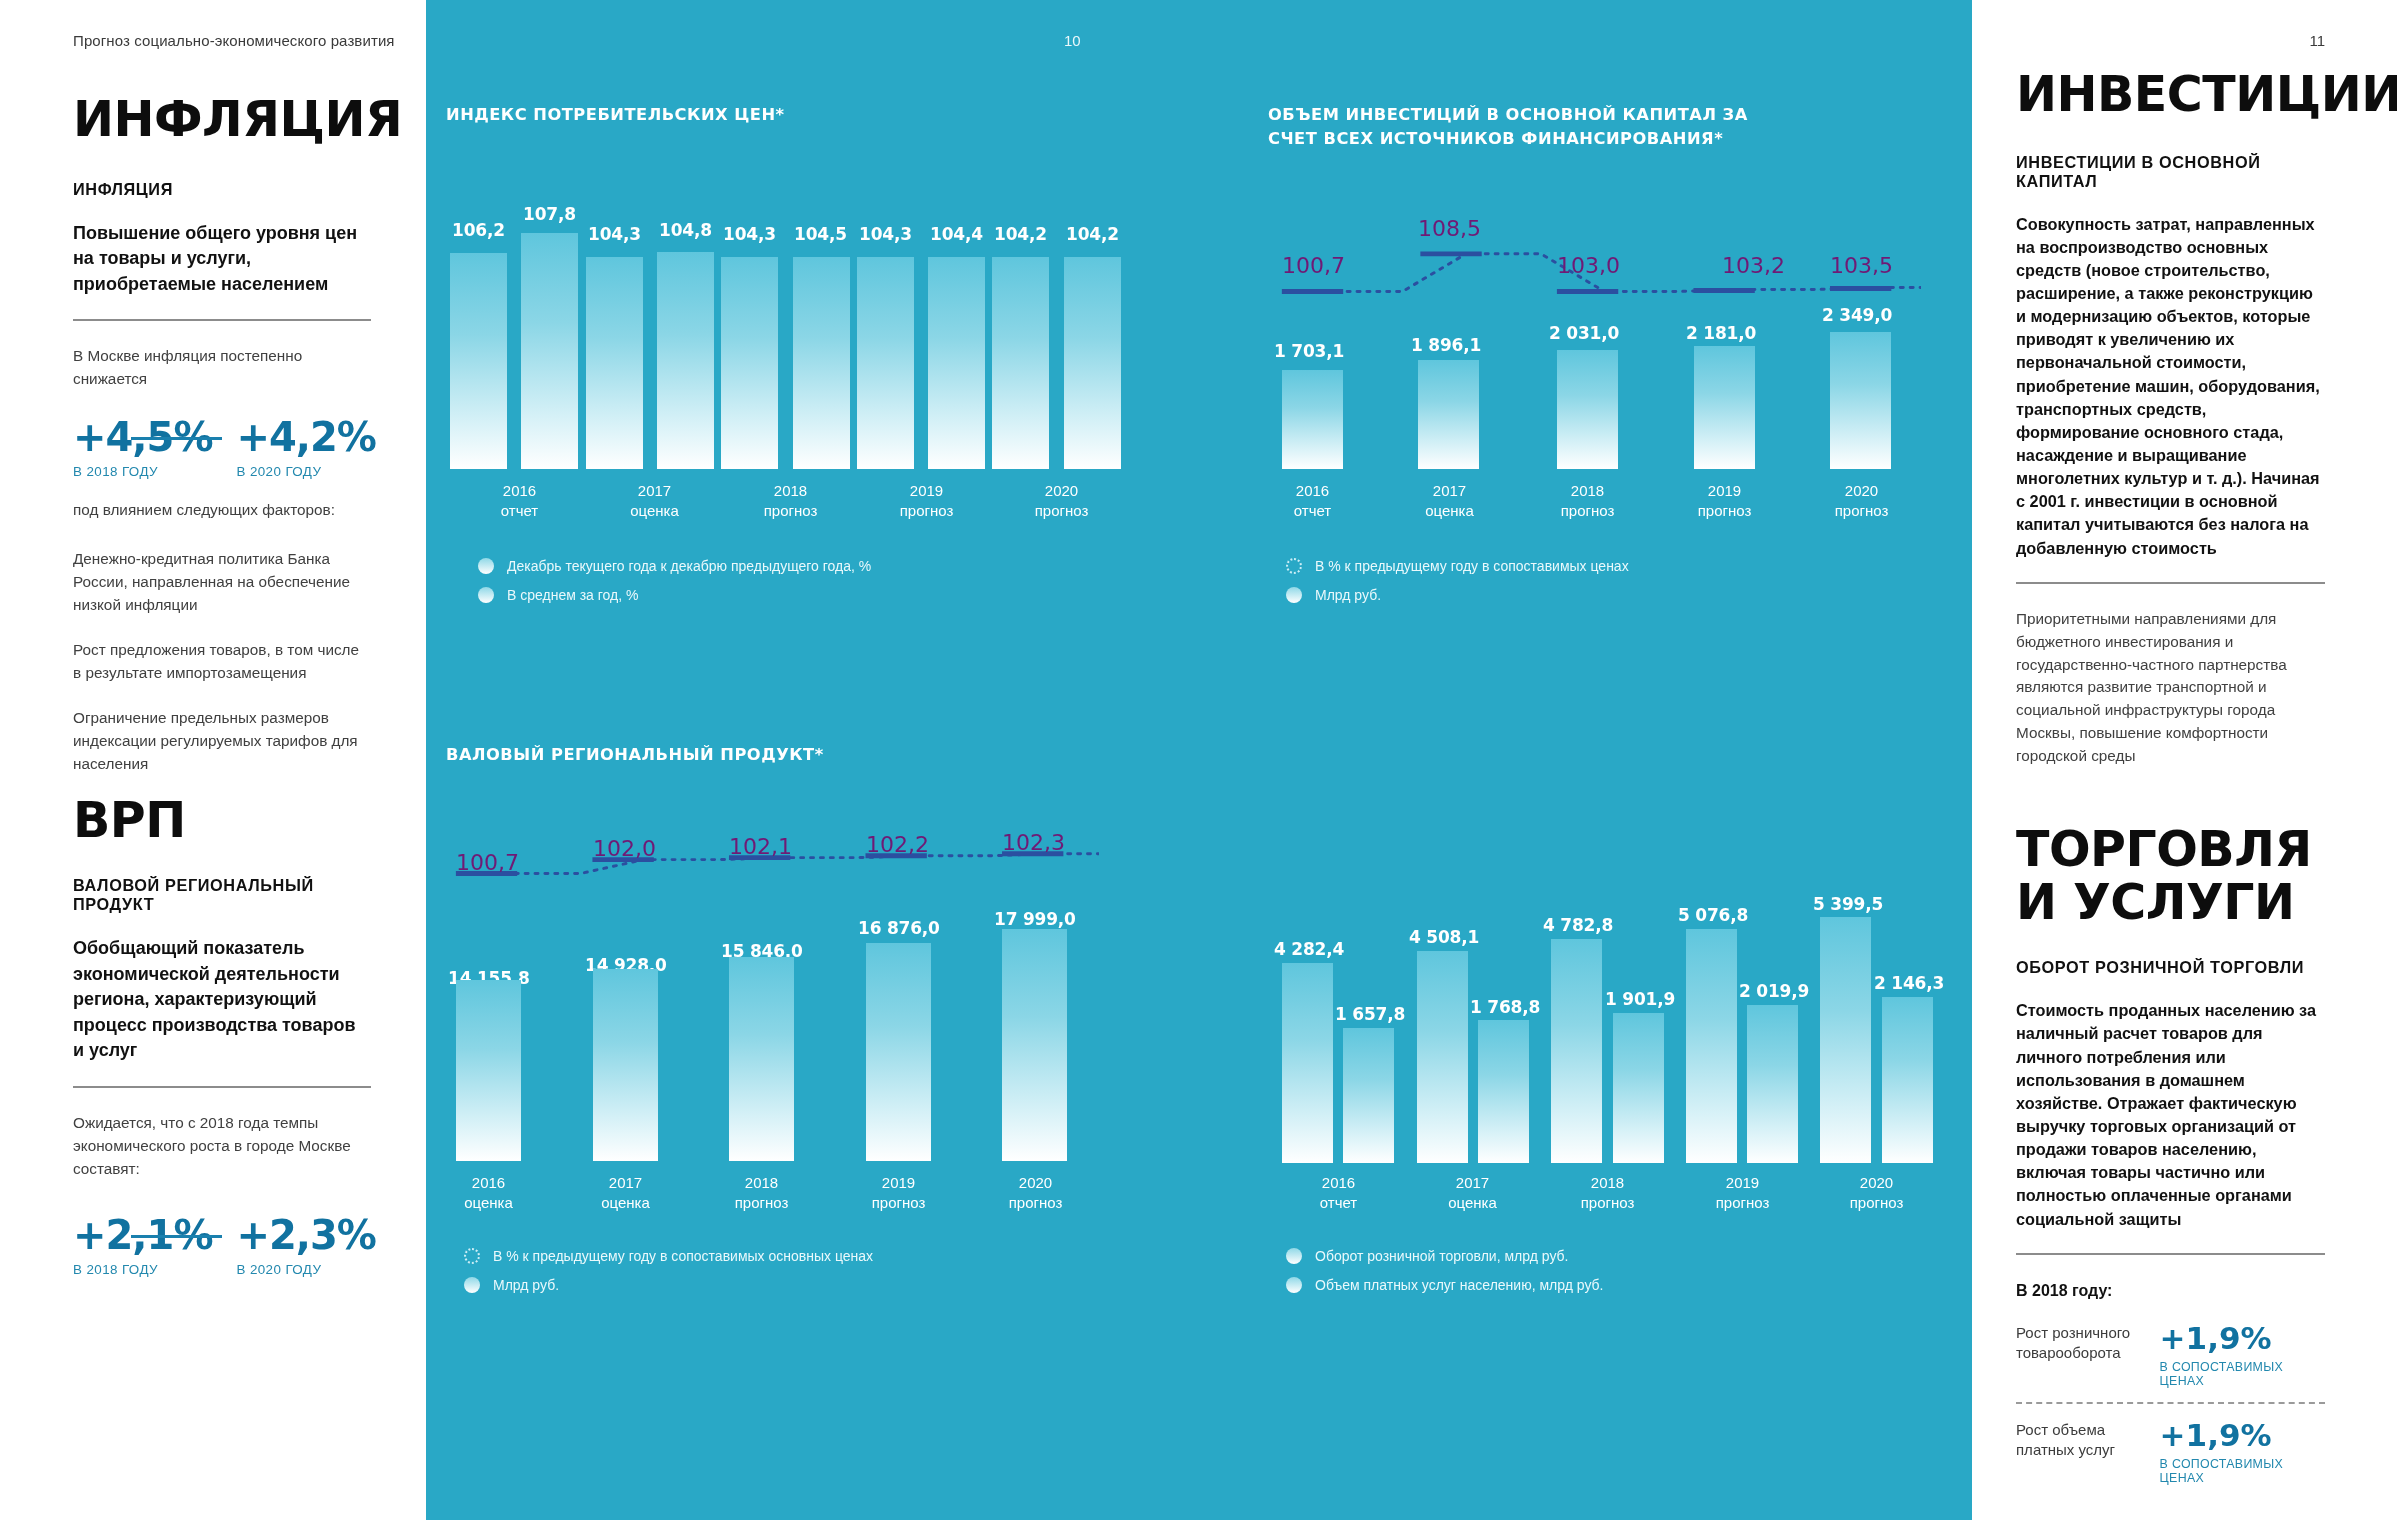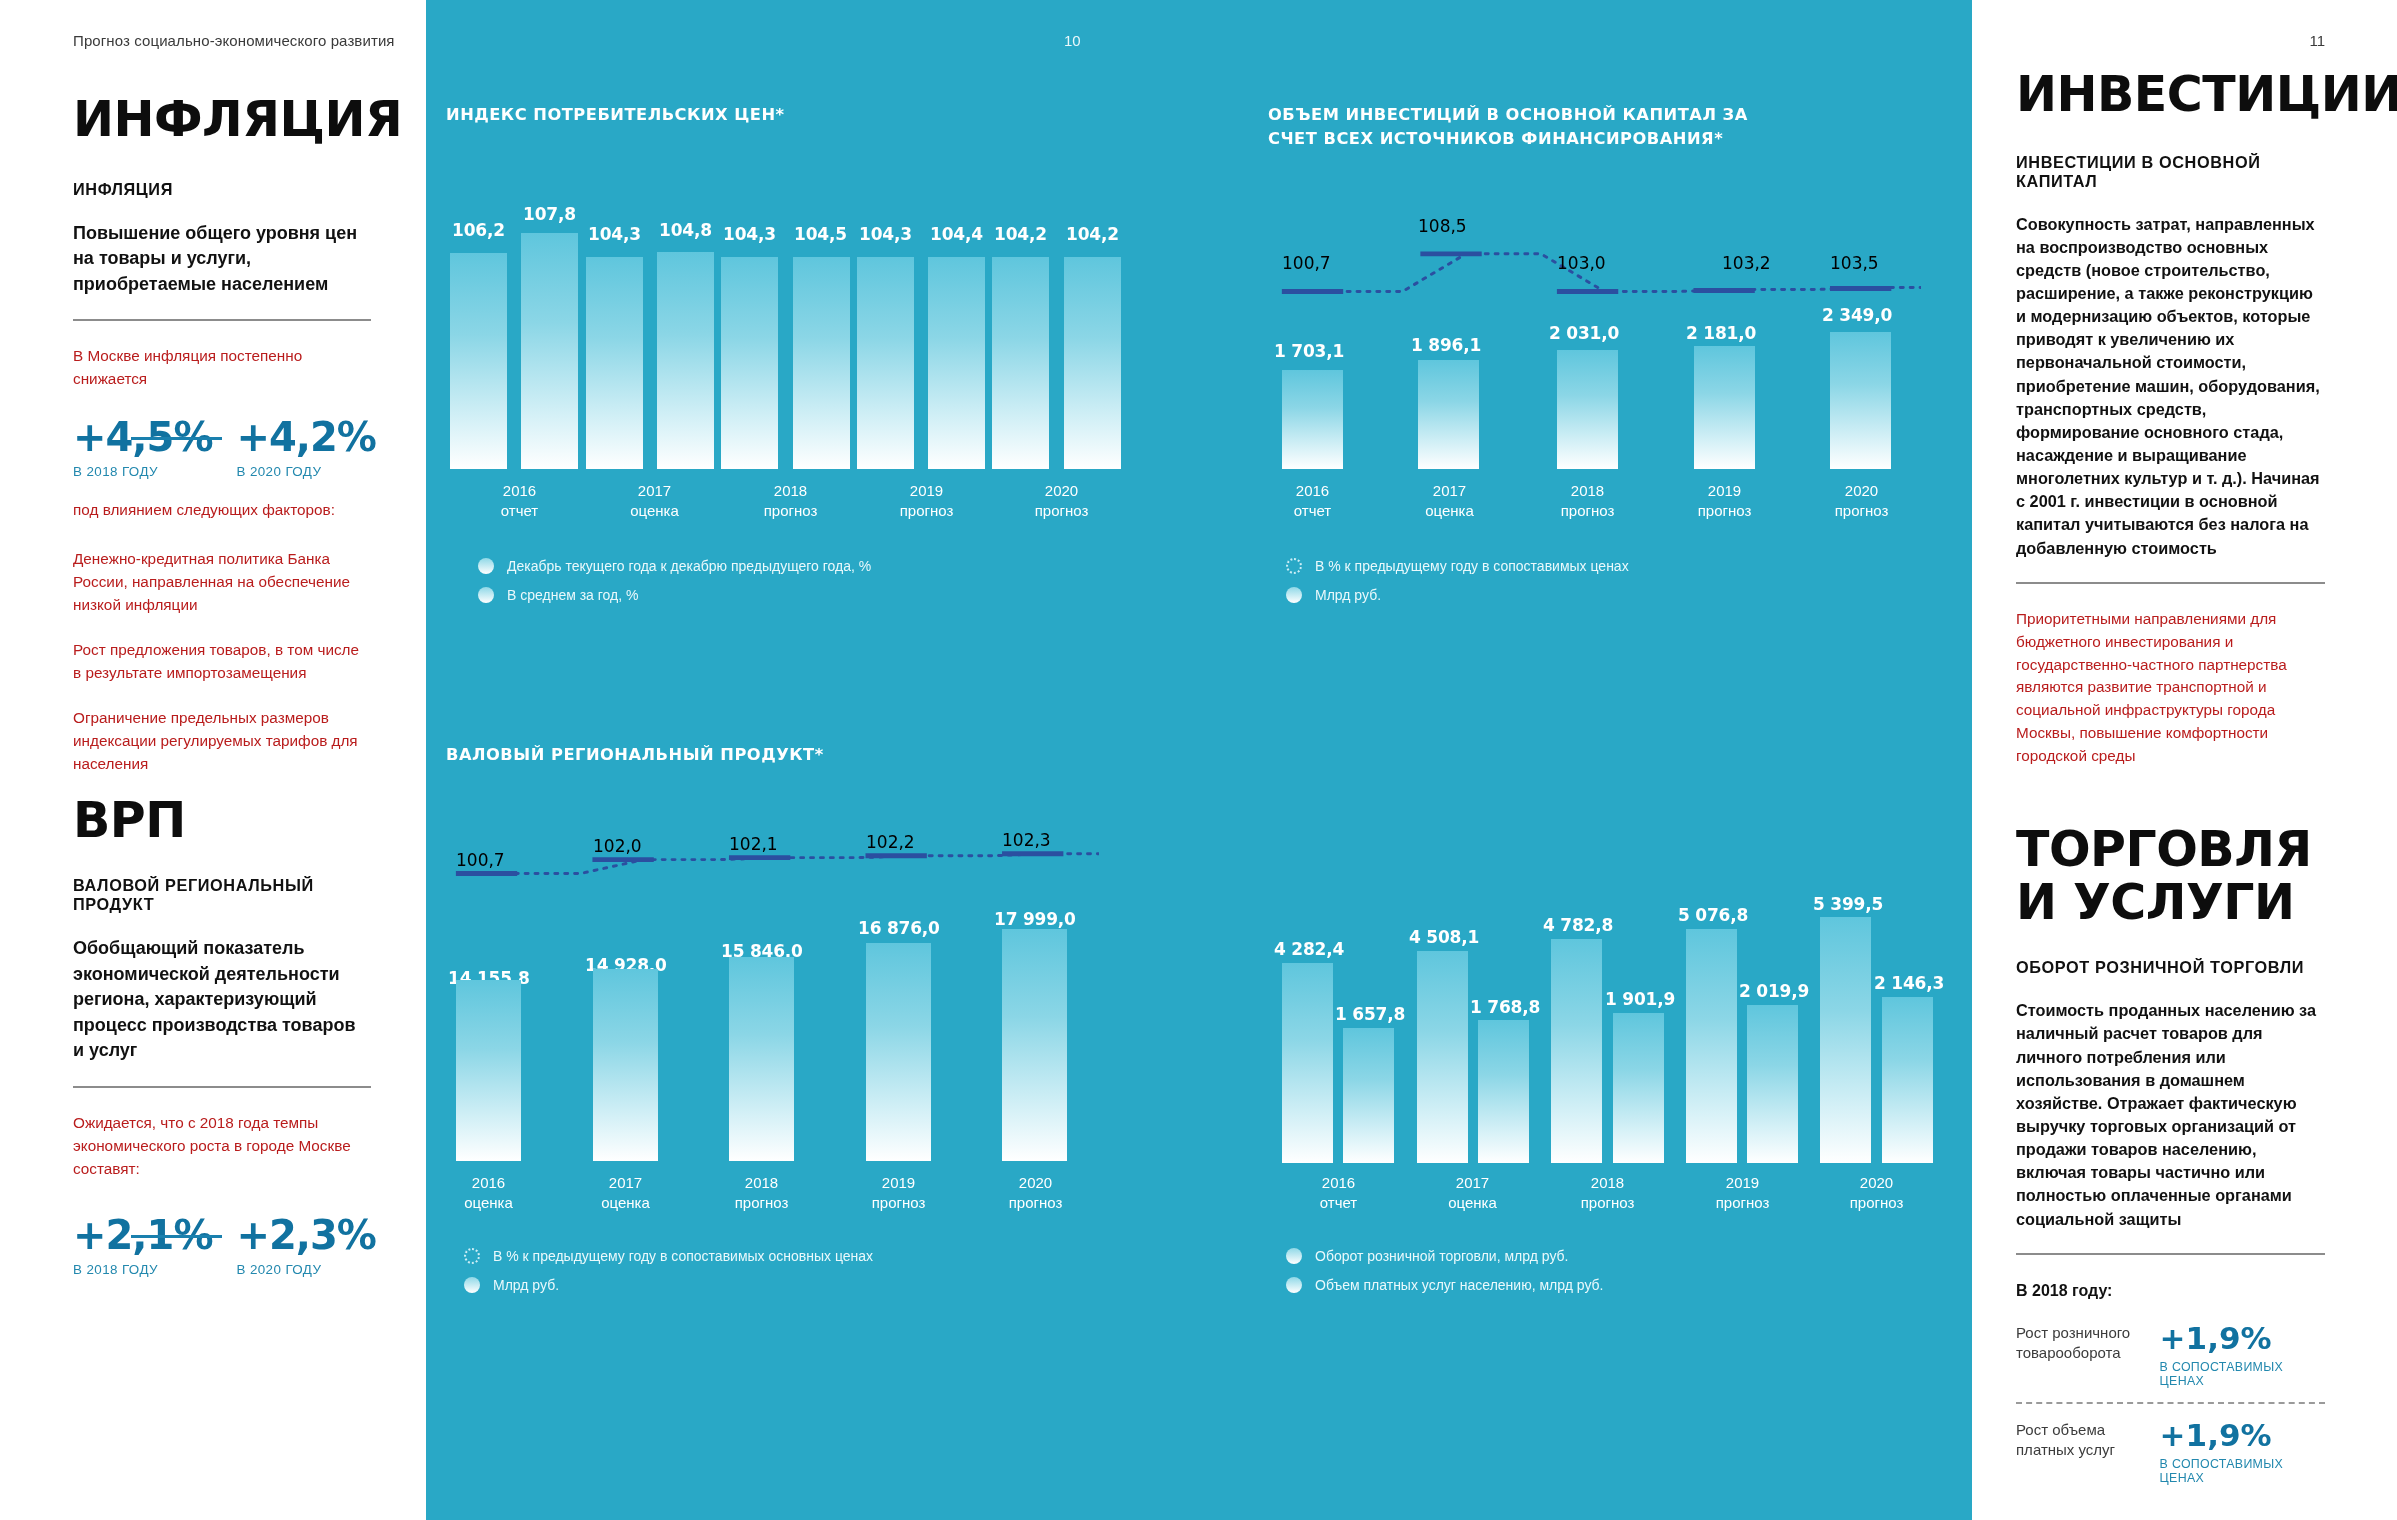--- a/index.html
+++ b/index.html
@@ -30,21 +30,21 @@
   .kicker {
     font-size: 16.3px; font-weight: 700; color: #111;
     letter-spacing: 0.6px; margin-bottom: 22px;
   }
   .lead {
     font-size: 18px; font-weight: 700; color: #111;
     line-height: 1.42; margin-bottom: 22px;
   }
   .rule { height: 2px; background: #8c8c8c; margin: 8px 0 24px 0; }
   .body-txt {
-    font-size: 15.3px; color: #b91c1c; line-height: 1.5; margin-bottom: 22px;
+    font-size: 15.3px; color: #404040; line-height: 1.5; margin-bottom: 22px;
   }
   .pct-row { display: flex; align-items: flex-start; gap: 0; margin: 26px 0 20px 0; }
   .pct-block { width: 188px; }
   .pct-num {
     font-family: "DejaVu Sans", sans-serif;
     font-size: 40px; font-weight: 700; color: #1172a0;
     letter-spacing: -1px; line-height: 1;
   }
   .pct-cap {
     font-size: 13.4px; color: #2288ae; letter-spacing: 0.4px;
@@ -84,21 +84,21 @@
   .xlab {
     position: absolute; text-align: center; color: #ffffff;
     font-size: 15px; line-height: 1.35; white-space: nowrap;
   }
   .xlab .y { display: block; }
   .xlab .k { display: block; }
 
   
   .lineseries { position: absolute; left: 0; top: 0; width: 100%; height: 100%; }
   .ln-val {
-    position: absolute; color: #000000; font-size: 17px;
+    position: absolute; color: #701a75; font-size: 22px;
     font-family: "DejaVu Sans", sans-serif; font-weight: 400;
     white-space: nowrap;
   }
 
   
   .legend { position: absolute; }
   .lg-item { display: flex; align-items: center; margin-bottom: 13px; }
   .lg-dot {
     width: 16px; height: 16px; border-radius: 50%;
     margin-right: 13px; flex: 0 0 auto;

